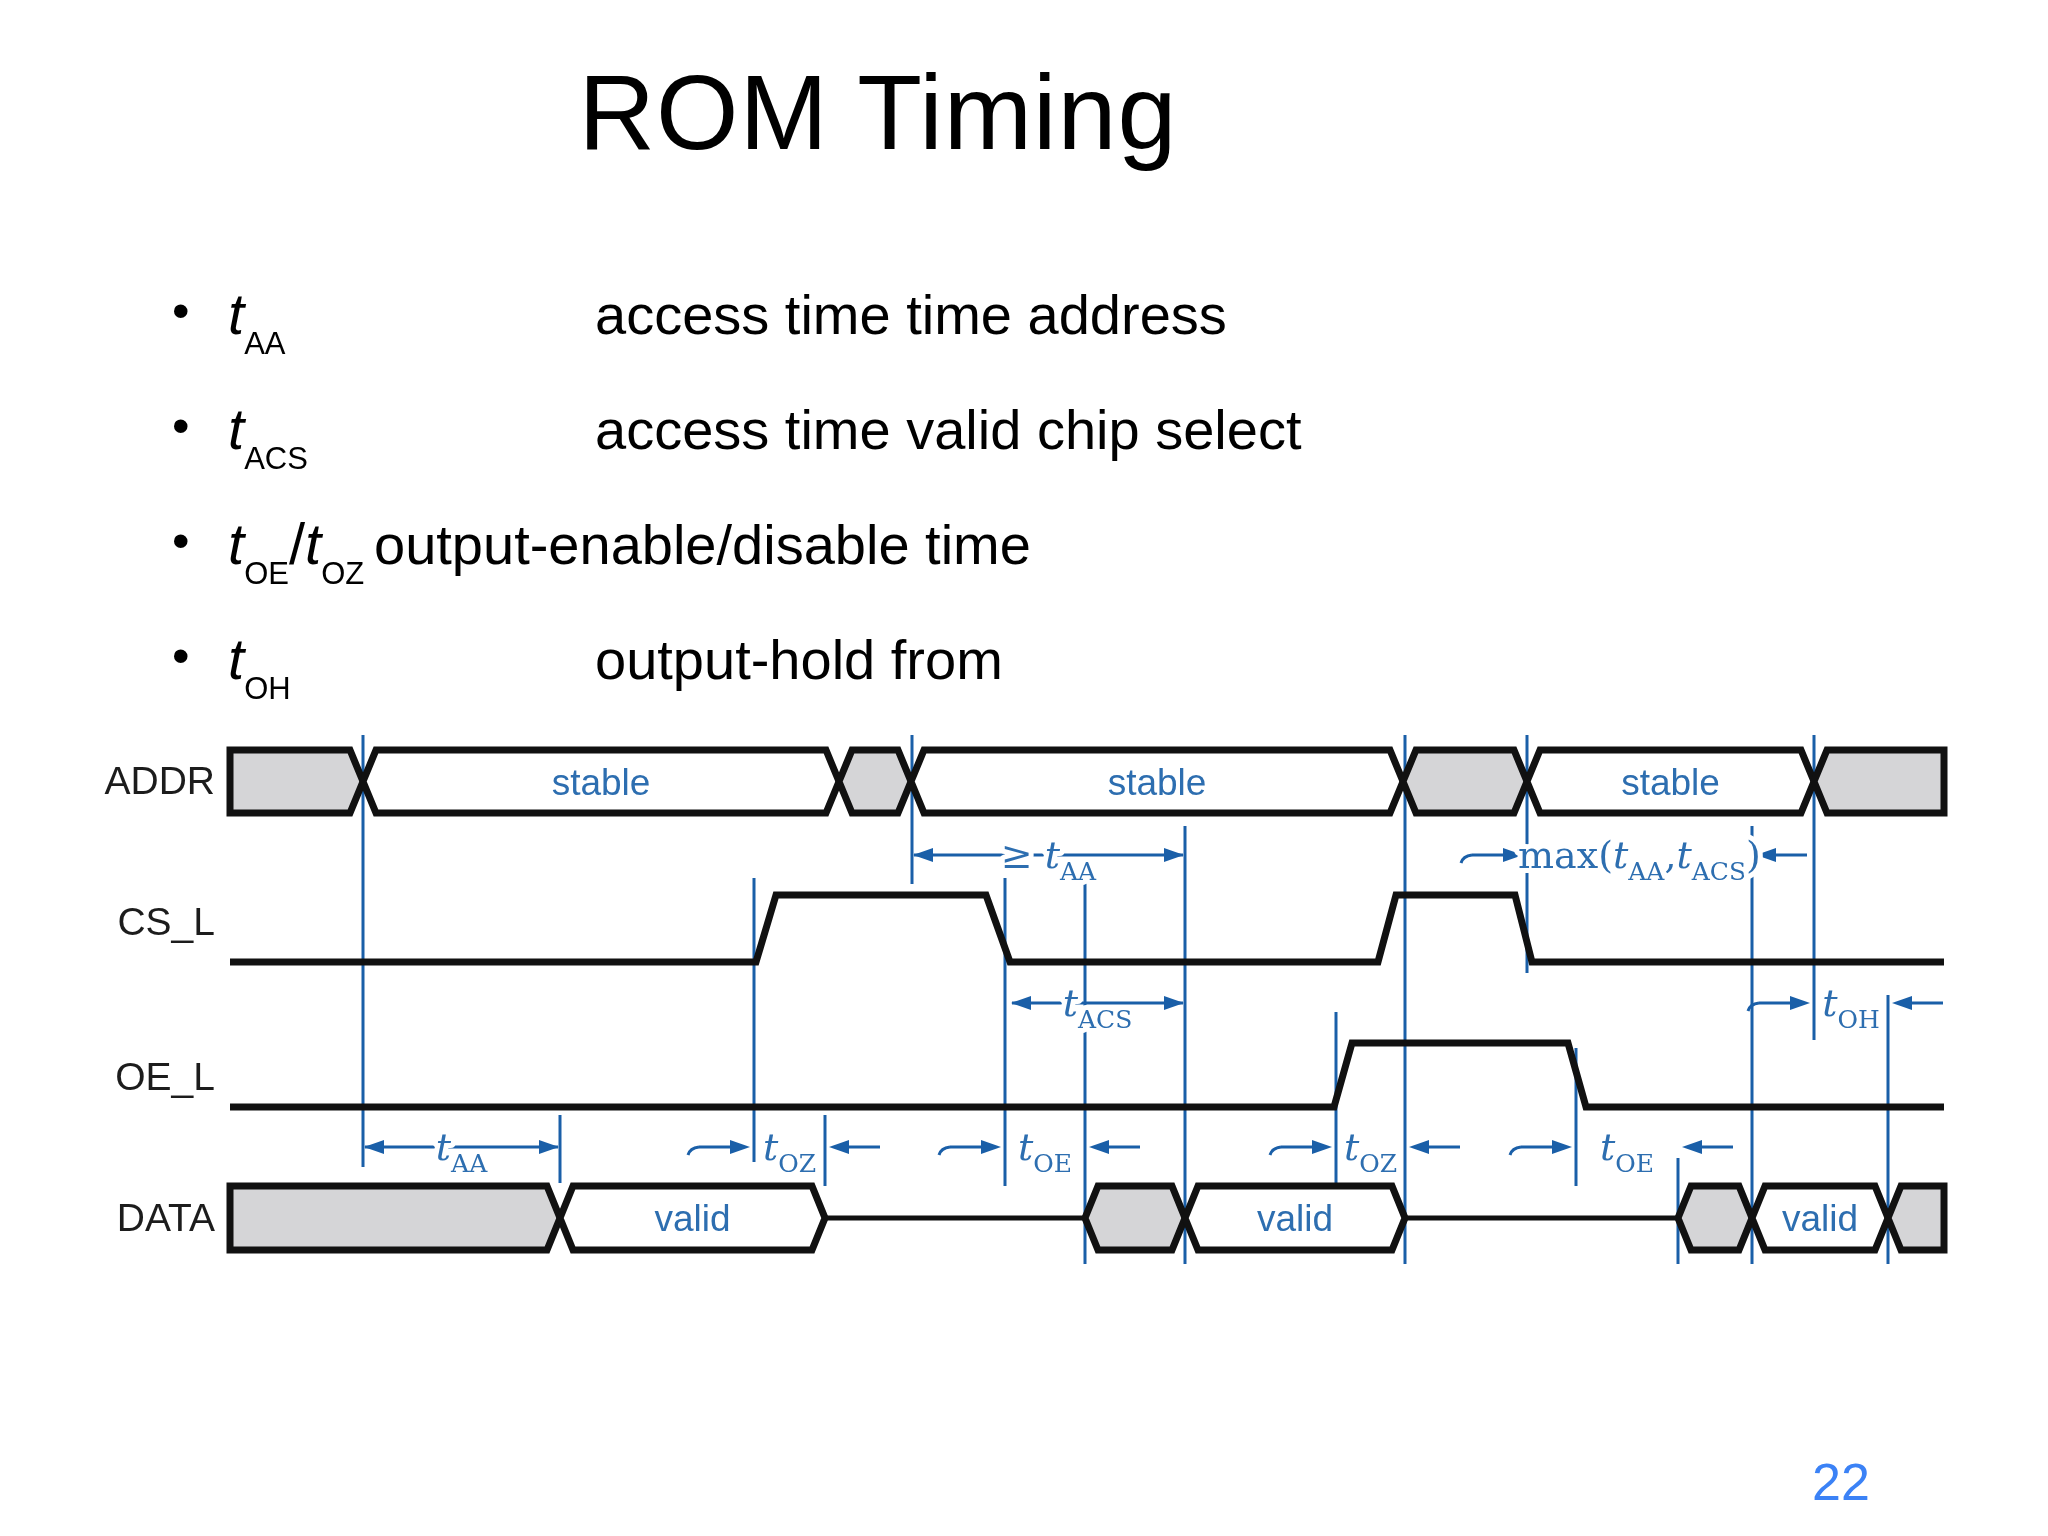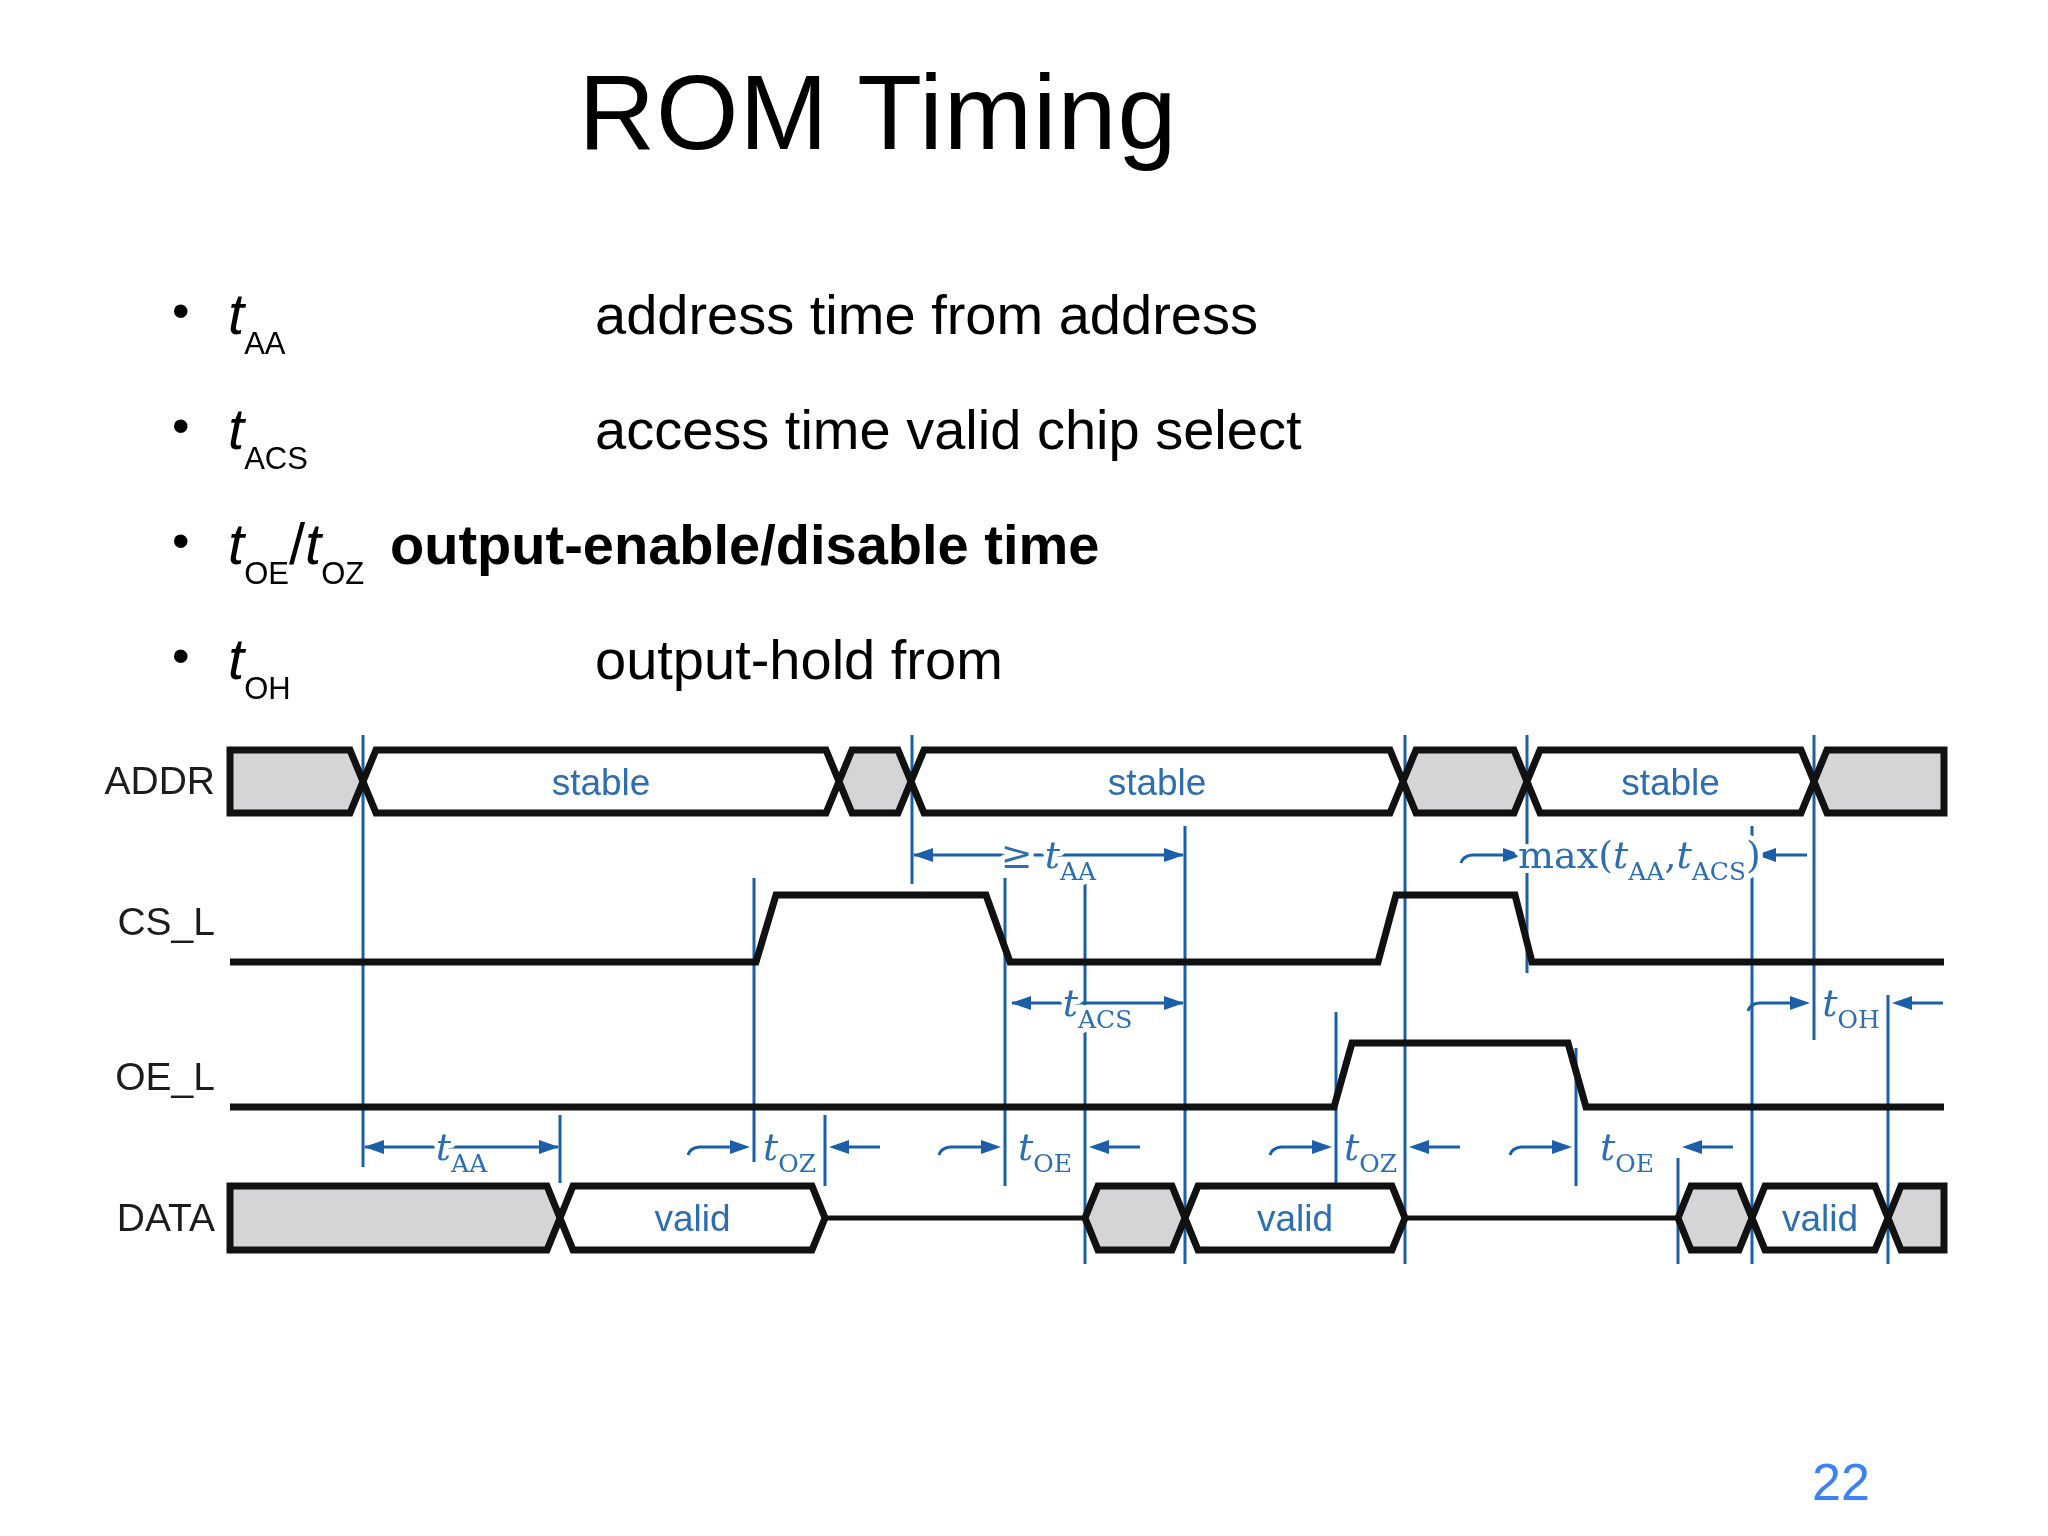--- a/index.html
+++ b/index.html
@@ -27,31 +27,31 @@
 </style>
 </head>
 <body>
 
 <h1 class="page-title">ROM Timing</h1>
 
 <div id="bullets">
     <div class="bullet-row" style="top: 280px;">
       <span class="bullet-dot">•</span>
       <span class="bullet-term"><span class="it">t</span><span class="sub">AA</span></span>
-      <span class="bullet-def" style="left: 595px;">address time from address</span>
+      <span class="bullet-def" style="left: 595px;">access time time address</span>
     </div>
     <div class="bullet-row" style="top: 395px;">
       <span class="bullet-dot">•</span>
       <span class="bullet-term"><span class="it">t</span><span class="sub">ACS</span></span>
       <span class="bullet-def" style="left: 595px;">access time valid chip select</span>
     </div>
     <div class="bullet-row" style="top: 510px;">
       <span class="bullet-dot">•</span>
       <span class="bullet-term"><span class="it">t</span><span class="sub">OE</span><span class="rm">/</span><span class="it">t</span><span class="sub">OZ</span></span>
-      <span class="bullet-def" style="left: 390px; font-weight: bold;">output-enable/disable time</span>
+      <span class="bullet-def" style="left: 374px;">output-enable/disable time</span>
     </div>
     <div class="bullet-row" style="top: 625px;">
       <span class="bullet-dot">•</span>
       <span class="bullet-term"><span class="it">t</span><span class="sub">OH</span></span>
       <span class="bullet-def" style="left: 595px;">output-hold from</span>
     </div>
   </div>
 
 <svg id="diagram" width="2048" height="1536" viewBox="0 0 2048 1536" aria-hidden="true">
     <g>

